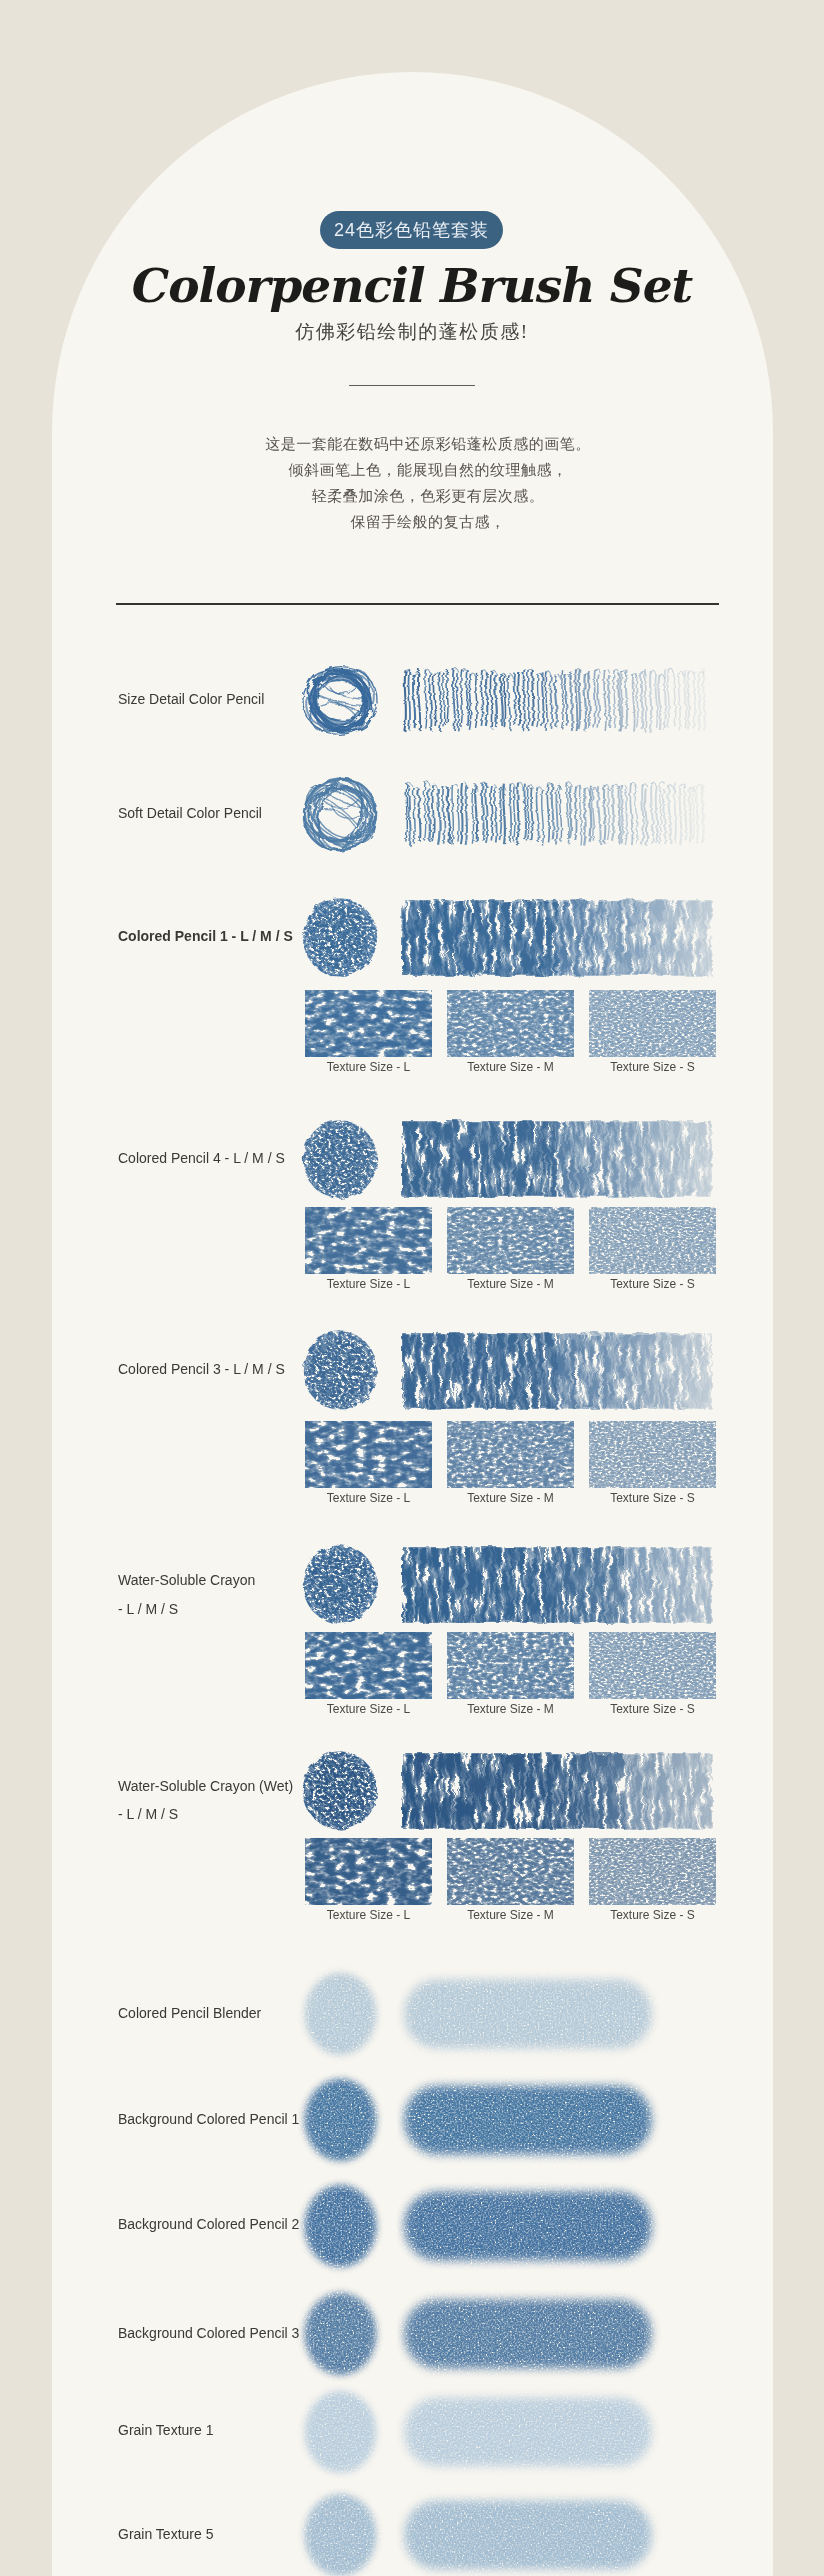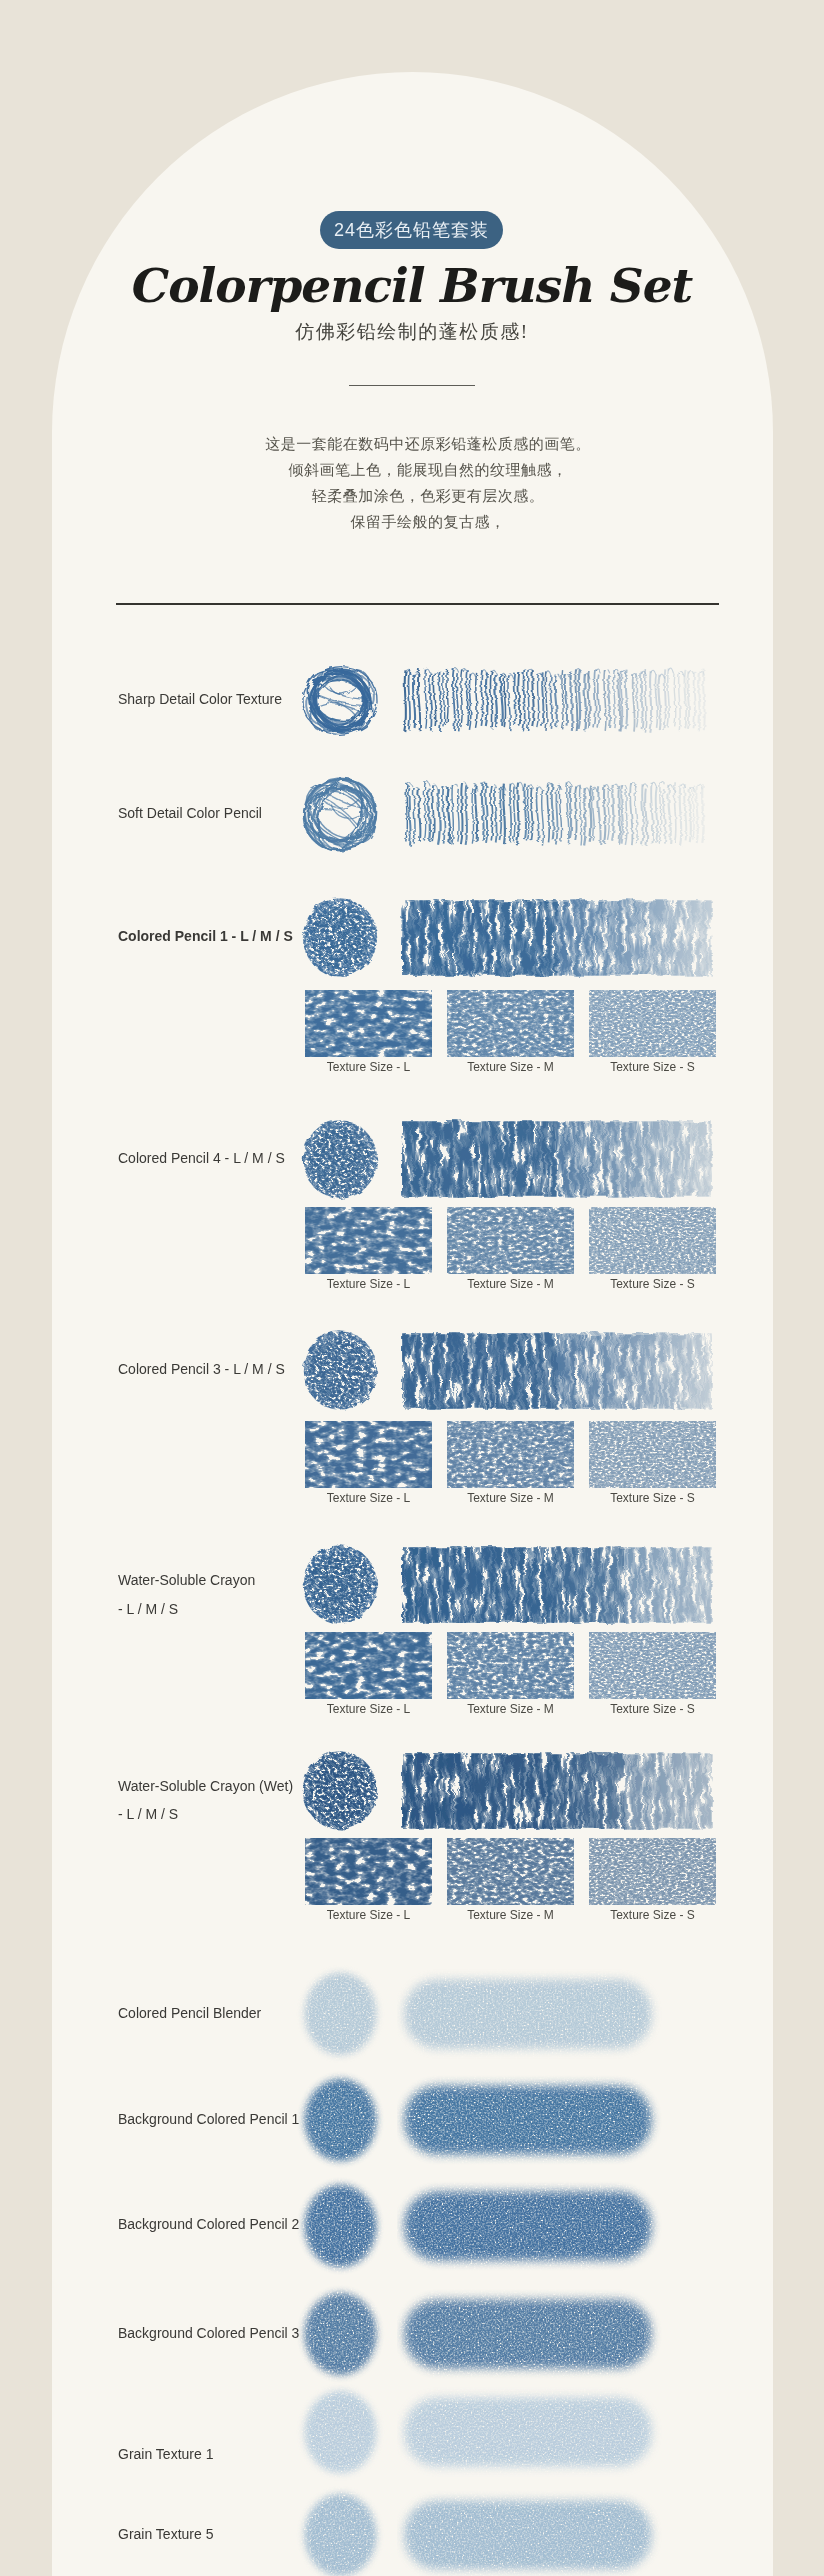--- a/index.html
+++ b/index.html
@@ -79,21 +79,21 @@
 <div class="desc">
   <div>这是一套能在数码中还原彩铅蓬松质感的画笔。</div>
   <div>倾斜画笔上色，能展现自然的纹理触感，</div>
   <div>轻柔叠加涂色，色彩更有层次感。</div>
   <div>保留手绘般的复古感，</div>
 </div>
 
 <div class="rule"></div>
 
 <div id="rows">
-    <div class="row-label" style="top:691px;">Sharp Detail Color Texture</div>
+    <div class="row-label" style="top:691px;">Size Detail Color Pencil</div>
     <div class="abs" style="left: 296px; top: 655px;">
       <svg width="88" height="91" viewBox="0 0 170 176">
         <defs>
           <filter id="du0" x="-20%" y="-20%" width="140%" height="140%">
     <feTurbulence type="fractalNoise" baseFrequency="0.05 0.07" numOctaves="3" seed="101"></feTurbulence>
     <feDisplacementMap in="SourceGraphic" scale="9"></feDisplacementMap>
   </filter>
         </defs>
         <g filter="url(#du0)">
           <ellipse cx="85" cy="88" rx="40.9" ry="71.1" transform="rotate(43 85 88)" fill="none" stroke="#38699b" stroke-width="3.3" opacity="0.76"></ellipse>
@@ -1031,21 +1031,21 @@
           </filter>
     <mask id="mu36" maskUnits="userSpaceOnUse" x="0" y="0" width="520" height="190">
       <rect width="520" height="190" fill="#fff" filter="url(#nu36)"></rect>
     </mask>
         </defs>
     <g mask="url(#mu36)">
           <rect x="14" y="28" width="480" height="134" rx="64" fill="#426f9d" opacity="0.9" filter="url(#bu36)"></rect>
         </g>
       </svg>
     </div>
-    <div class="row-label" style="top:2422px;margin-top:24px;">Grain Texture 1</div>
+    <div class="row-label" style="top:2422px;">Grain Texture 1</div>
     <div class="abs" style="left: 294px; top: 2383px;">
       <svg width="93" height="98" viewBox="0 0 180 190">
         <defs>
           <filter id="nu37" x="0%" y="0%" width="100%" height="100%">
     <feTurbulence type="fractalNoise" baseFrequency="0.3 0.3" numOctaves="3" seed="508" result="n"></feTurbulence>
     <feColorMatrix in="n" type="matrix" values="2.6 0 0 0 -0.55  2.6 0 0 0 -0.55  2.6 0 0 0 -0.55  0 0 0 0 1"></feColorMatrix>
   </filter>
     <filter id="bu37" x="-30%" y="-30%" width="160%" height="160%">
             <feGaussianBlur stdDeviation="7"></feGaussianBlur>
           </filter>

